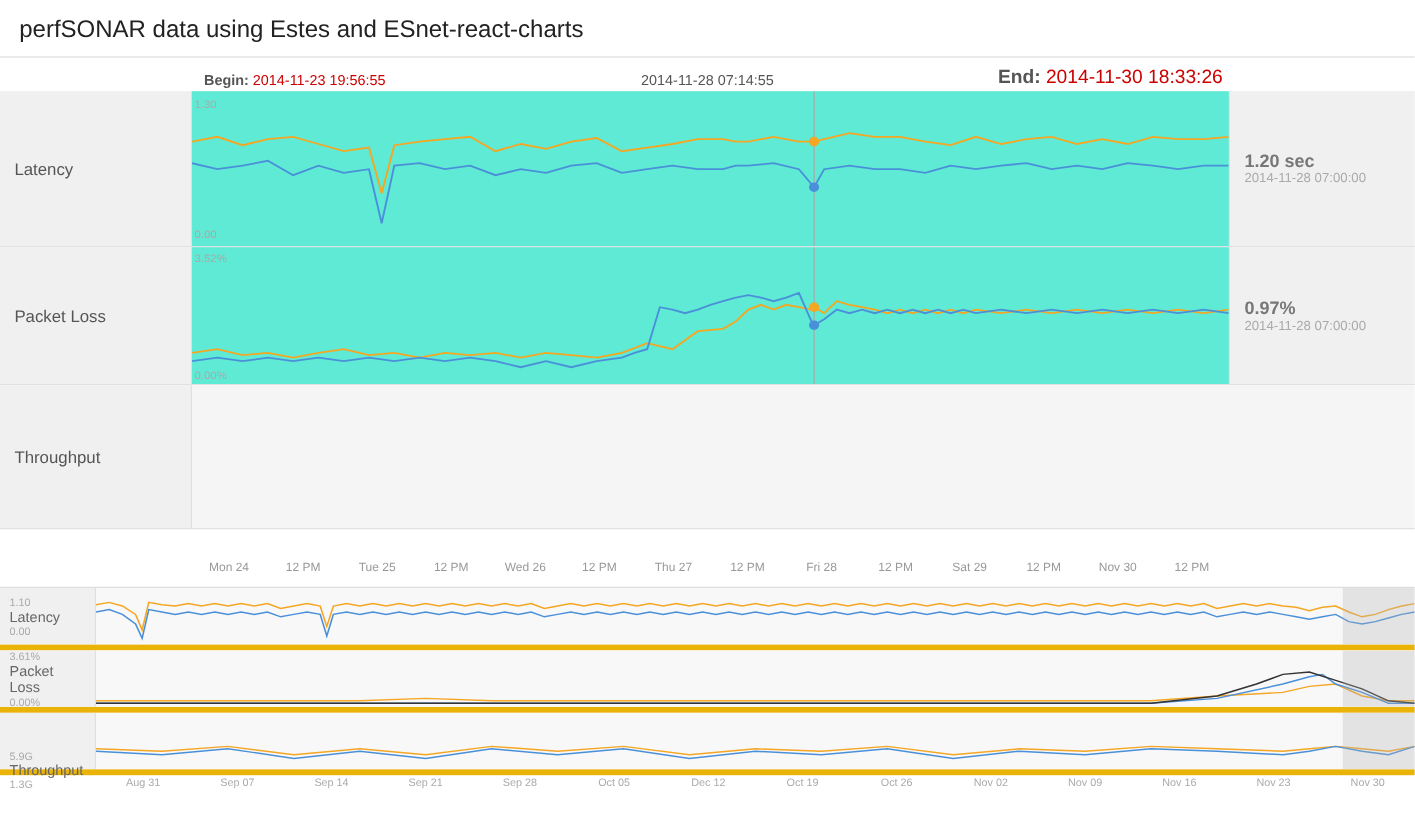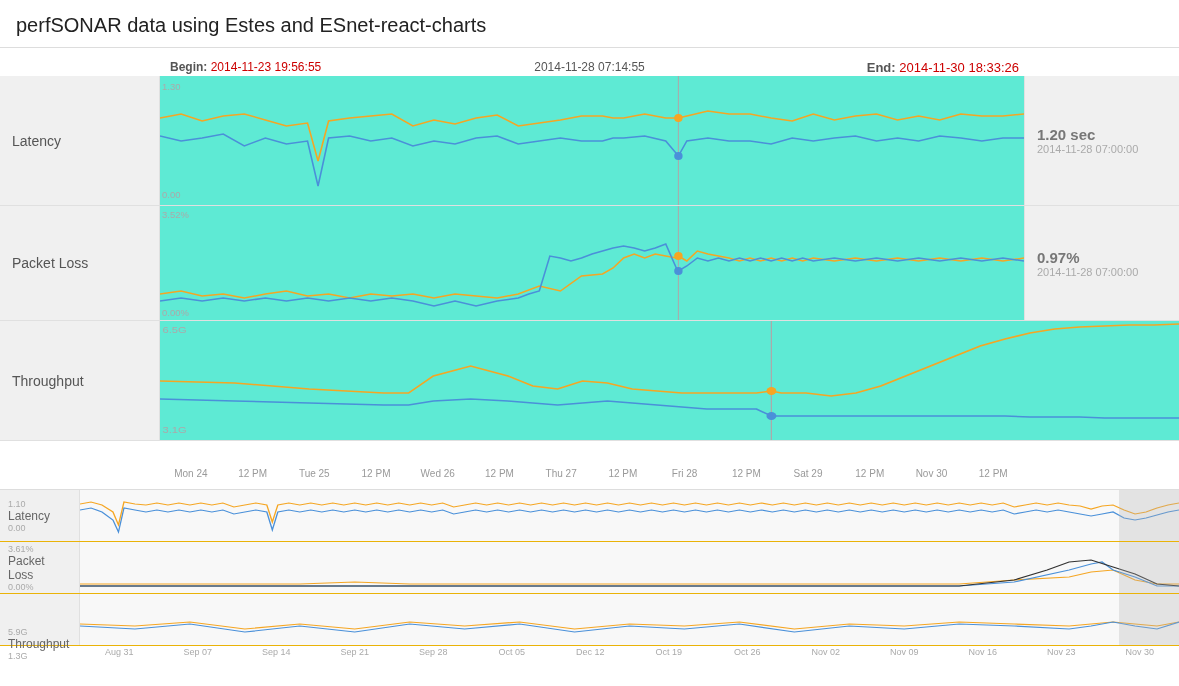--- a/index.html
+++ b/index.html
@@ -19,37 +19,37 @@
       border-bottom: 1px solid #ddd;
       color: #222;
     }
 
     .main-chart-section {
       padding: 8px 0 0 0;
     }
 
     .time-header {
       display: flex;
-      align-items: flex-start;
+      align-items: flex-end;
       padding: 4px 0 2px 170px;
       font-size: 12px;
       color: #555;
       position: relative;
     }
     .time-center {
       position: absolute;
       left: 50%;
       transform: translateX(-50%);
       font-size: 12px;
       color: #555;
     }
     .time-end {
       position: absolute;
       right: 160px;
-      font-size: 13px;
+      font-size: 16px;
       color: #555;
       margin-left: 34px;
     }
     .time-end span { color: #c00; }
 
     .chart-row {
       display: flex;
       align-items: stretch;
       border-bottom: 1px solid #e0e0e0;
       background: #f5f5f5;
@@ -117,21 +117,21 @@
 
     
     .mini-section {
       margin-top: 8px;
       border-top: 1px solid #ddd;
     }
 
     .mini-row {
       display: flex;
       align-items: stretch;
-      border-bottom: 1px solid #eab308;
+      border-bottom: 5px solid #eab308;
       height: 52px;
     }
 
     .mini-label {
       width: 80px;
       min-width: 80px;
       display: flex;
       align-items: center;
       padding: 0 8px;
       font-size: 12px;
@@ -242,35 +242,20 @@
     </div>
     <div class="chart-info">
       <div class="value">0.97%</div>
       <div class="date">2014-11-28 07:00:00</div>
     </div>
   </div>
 
   <div class="chart-row" style="height:120px;">
     <div class="chart-label">
       <span>Throughput</span>
-    </div>
-    <div class="chart-area">
-      <svg width="100%" height="120" viewBox="0 0 820 120" preserveAspectRatio="none">
-        <text x="2" y="12" class="y-axis-text">6.5G</text>
-        <text x="2" y="112" class="y-axis-text">3.1G</text>
-        <line x1="492" y1="0" x2="492" y2="120" class="crosshair-line"></line>
-
-        <polyline fill="none" stroke="#f5a623" stroke-width="1.5" points="0,60 60,62 120,68 180,72 200,72 220,55 250,45 280,55 300,65 320,68 340,60 360,62 380,68 400,70 420,72 440,72 460,72 480,72 492,70 500,72 520,72 540,75 560,72 580,65 600,55 620,45 640,35 660,25 680,18 700,12 720,8 740,6 760,5 780,4 800,4 820,3"></polyline>
-
-        <polyline fill="none" stroke="#4a90d9" stroke-width="1.5" points="0,78 60,80 120,82 180,84 200,84 220,80 250,78 280,80 300,82 320,84 340,82 360,80 380,82 400,84 420,86 440,88 460,88 480,88 492,95 500,95 520,95 540,95 560,95 580,95 600,95 620,95 640,95 660,95 680,95 700,96 720,96 740,96 760,97 780,97 800,97 820,97"></polyline>
-
-        <circle cx="492" cy="70" r="4" fill="#f5a623"></circle>
-
-        <circle cx="492" cy="95" r="4" fill="#4a90d9"></circle>
-      </svg>
     </div>
   </div>
 
   <div class="x-axis" style="background:#fff;margin-top:25px;">
     <div class="x-tick">Mon 24</div>
     <div class="x-tick">12 PM</div>
     <div class="x-tick">Tue 25</div>
     <div class="x-tick">12 PM</div>
     <div class="x-tick">Wed 26</div>
     <div class="x-tick">12 PM</div>

